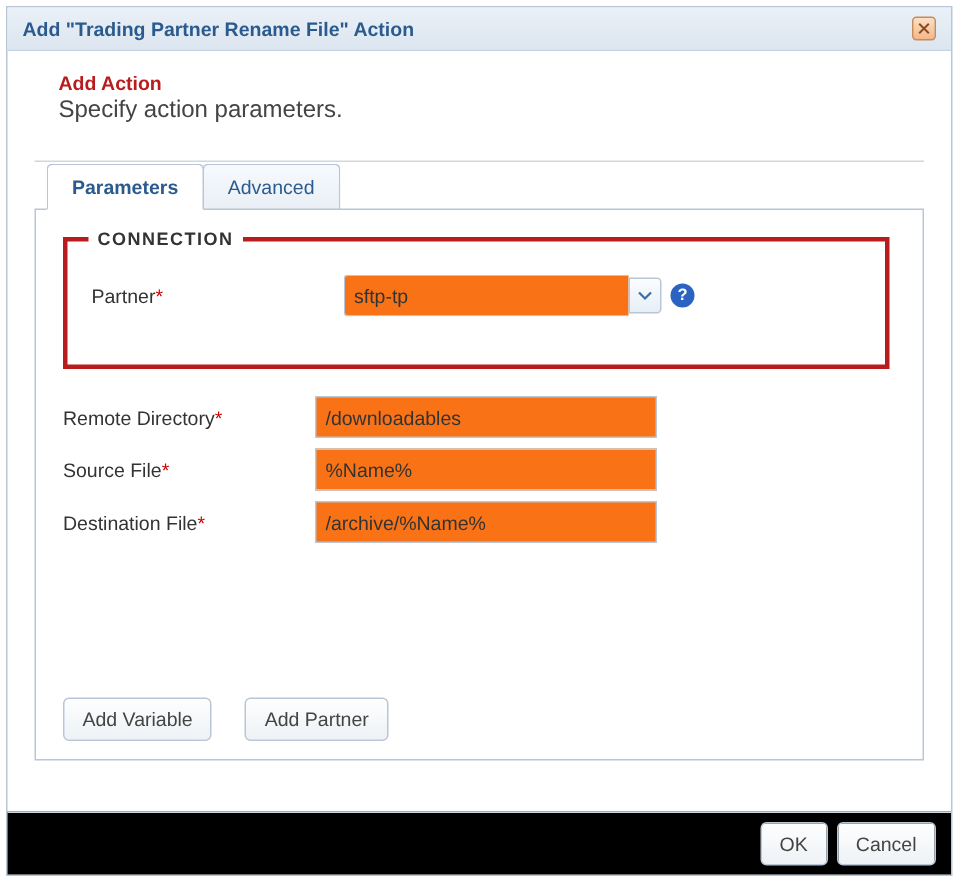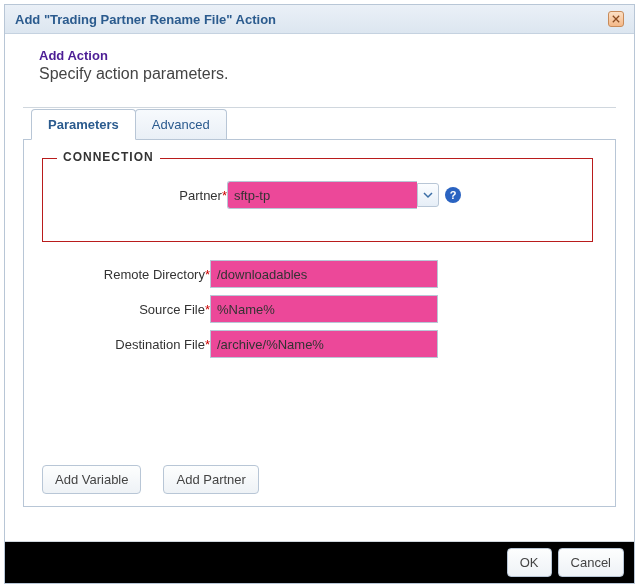--- a/index.html
+++ b/index.html
@@ -49,21 +49,21 @@
     padding: 12px 18px 8px 18px;
     flex: 1;
     display: flex;
     flex-direction: column;
     position: relative;
   }
   .header-block { margin: 2px 0 14px 16px; }
   .header-block .h-title {
     font-weight: bold;
     font-size: 13px;
-    color: #4c1d95;
+    color: #b91c1c;
   }
   .header-block .h-sub {
     font-size: 16px;
     color: #444;
     margin-top: 2px;
   }
   .hr-line {
     border: none;
     border-top: 1px solid #d0d7de;
     margin: 10px 0 0 0;
@@ -95,21 +95,21 @@
     border-bottom: 1px solid #fff;
     z-index: 2;
   }
   .tab-panel {
     border: 1px solid #b8c6d6;
     padding: 18px 18px 14px 18px;
     min-height: 368px;
     position: relative;
   }
   .fieldset {
-    border: 1px solid #b91c1c;
+    border: 3px solid #b91c1c;
     padding: 22px 16px 24px 16px;
     margin: 0 4px 18px 0;
     position: relative;
   }
   .fieldset .legend {
     position: absolute;
     top: -9px;
     left: 14px;
     background: #fff;
     padding: 0 6px;
@@ -120,31 +120,30 @@
   }
   .form-row {
     display: flex;
     align-items: center;
     margin-bottom: 8px;
   }
   .form-row .lbl {
     width: 168px;
     font-size: 13px;
     color: #333;
-    text-align: right;
   }
   .req { color: #c00; }
   .form-row input[type="text"] {
     flex: 0 0 228px;
     height: 24px;
     border: 1px solid #b8c6d6;
     padding: 13px 6px;
     font-size: 13px;
     color: #333;
-    background: #ec4899;
+    background: #f97316;
   }
   .fieldset .form-row input[type="text"] {
     flex: 0 0 190px;
   }
   .combo {
     display: flex;
     align-items: center;
   }
   .combo input {
     border-radius: 3px 0 0 3px;

